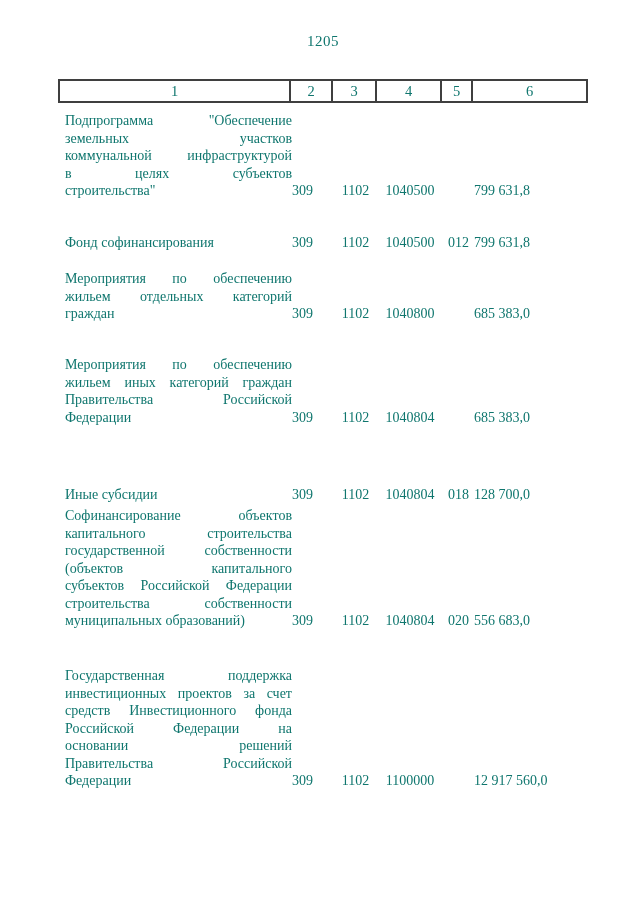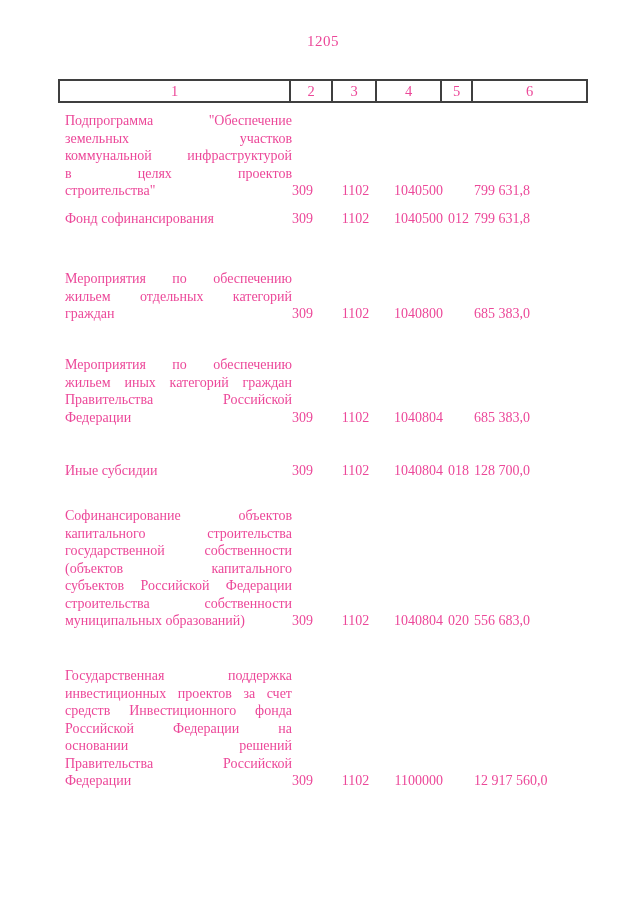--- a/index.html
+++ b/index.html
@@ -6,21 +6,21 @@
     margin: 0;
     padding: 0;
     background: #ffffff;
   }
   .page {
     position: relative;
     width: 592px;
     height: 905px;
     background: #ffffff;
     font-family: "Liberation Serif", "DejaVu Serif", serif;
-    color: #ec4899;
+    color: #0f766e;
     overflow: hidden;
   }
   .page-number {
     position: absolute;
     top: 33px;
     left: 0;
     width: 646px;
     text-align: center;
     font-size: 15px;
     letter-spacing: 0.5px;
@@ -59,21 +59,21 @@
     width: 522px;
     display: flex;
     align-items: flex-end;
     font-size: 14px;
     line-height: 17.5px;
   }
   .c { box-sizing: border-box; }
   .c1 { width: 227px; }
   .c2 { width: 42px; text-align: left; }
   .c3 { width: 43px; text-align: center; }
-  .c4 { width: 66px; text-align: right; }
+  .c4 { width: 66px; text-align: center; margin-top: 24px; }
   .c5 { width: 31px; text-align: center; }
   .c6 { width: 113px; text-align: left; }
   .jline {
     text-align: justify;
     text-align-last: justify;
   }
   .jline.last {
     text-align-last: left;
   }
 </style>
@@ -91,21 +91,21 @@
     <div class="th th-4">4</div>
     <div class="th th-5">5</div>
     <div class="th th-6">6</div>
   </div>
 
   <div class="row" style="top:112px">
     <div class="c c1">
         <div class="jline">Подпрограмма "Обеспечение</div>
         <div class="jline">земельных участков</div>
         <div class="jline">коммунальной инфраструктурой</div>
-        <div class="jline">в целях проектов</div>
+        <div class="jline">в целях субъектов</div>
         <div class="jline last">строительства"</div>
       </div>
     <div class="c c2">309</div>
     <div class="c c3">1102</div>
     <div class="c c4">1040500</div>
     <div class="c c5"></div>
     <div class="c c6">799 631,8</div>
   </div>
 
   <div class="row" style="top:210px">

